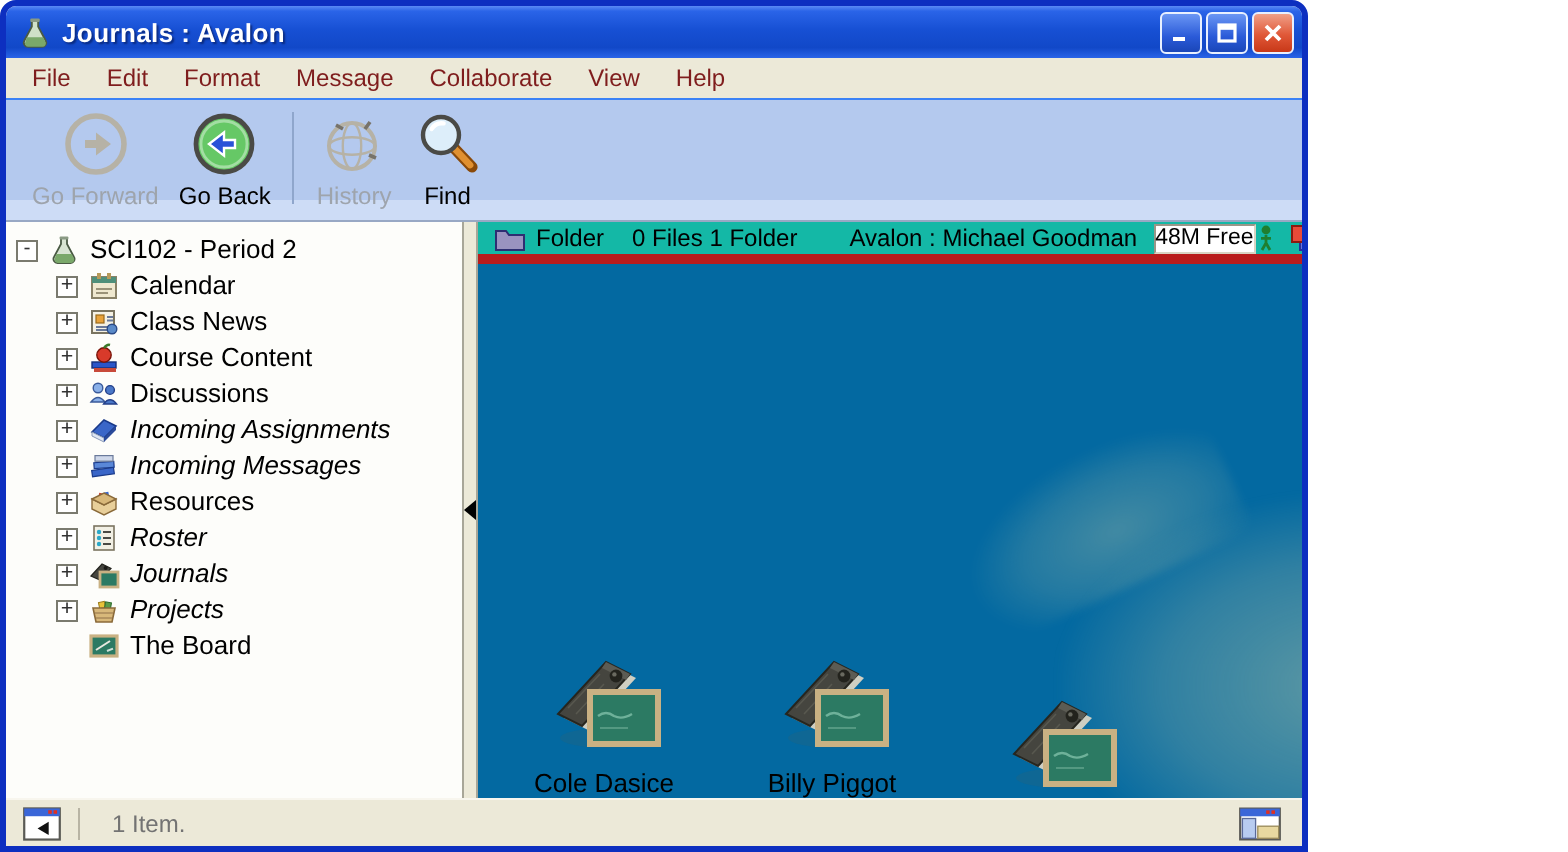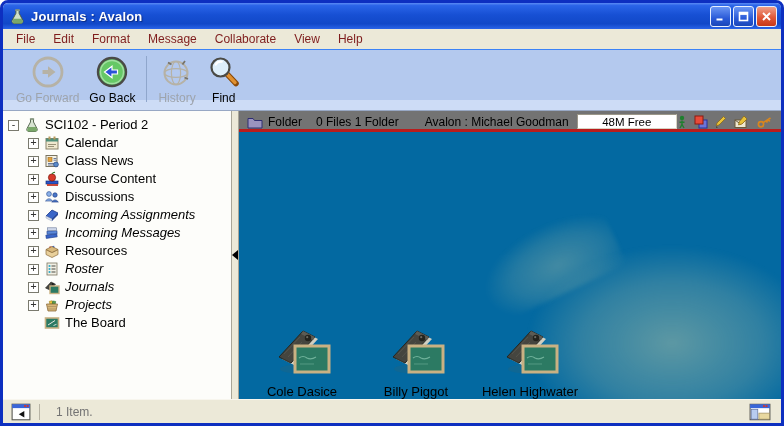--- a/index.html
+++ b/index.html
@@ -2,21 +2,21 @@
 <html><head>
 <meta charset="utf-8">
 <style>
   * { box-sizing: border-box; margin: 0; padding: 0; }
   html,body { width:784px; height:426px; }
   body {
     font-family: "Liberation Sans", sans-serif;
     background:#fff;
   }
   .window {
-    width:784px; height:426px;
+    width:654px; height:426px;
     border:3px solid #0d2fc0;
     border-radius:8px 8px 0 0;
     overflow:hidden;
     display:flex; flex-direction:column;
     background:#ece9d8;
   }
   
   .titlebar {
     height:26px; flex:0 0 26px;
     background:linear-gradient(180deg,#5a8af4 0%,#2a64e8 10%,#1750d4 45%,#1148c8 80%,#2a64e8 100%);
@@ -80,23 +80,23 @@
     border-left:1px solid #a8a698; border-right:1px solid #a8a698;
     display:flex; align-items:center; justify-content:center;
   }
   .splitter-arrow {
     width:0; height:0;
     border-top:5px solid transparent; border-bottom:5px solid transparent;
     border-right:6px solid #000;
   }
   .rightpane { flex:1 1 auto; display:flex; flex-direction:column; min-width:0; }
   .pathbar {
-    height:21px; flex:0 0 21px; background:#737373;
-    border-bottom:3px solid #b91c1c;
-    display:flex; align-items:flex-end; font-size:12px; color:#000;
+    height:21px; flex:0 0 21px; background:#14b8a6;
+    border-bottom:5px solid #b91c1c;
+    display:flex; align-items:center; font-size:12px; color:#000;
     padding:0 8px 0 8px; white-space:nowrap;
   }
   .pb-folder-icon { width:16px; height:13px; display:inline-flex; margin-right:5px; }
   .pb-label { margin-right:14px; }
   .pb-counts { margin-right:26px; }
   .pb-account { margin-right:8px; }
   .freebox {
     width:124px; height:15px; background:#fff;
     border:1px solid #9a9688; border-right-color:#d8d4c4; border-bottom-color:#d8d4c4;
     font-size:11.5px; display:inline-flex; align-items:center; justify-content:center;
@@ -473,21 +473,20 @@
                 <polygon points="9,36 33,10 45,16 21,42" fill="#45453f" stroke="#26261f" stroke-width="1"></polygon>
                 <polygon points="33,10 45,16 43,19 31,13" fill="#5c5c54"></polygon>
                 <path d="M14 33 l16 -17 M18 36 l14 -15" stroke="#58584f" stroke-width="0.8"></path>
                 <circle cx="38" cy="17" r="3.2" fill="#23231d"></circle>
                 <circle cx="37.2" cy="16.2" r="1.1" fill="#6a6a60"></circle>
                 <rect x="25" y="25" width="34" height="26" fill="#2c7a63" stroke="#c9b183" stroke-width="3"></rect>
                 <path d="M29 37 q4 -3 8 0 q4 2 9 -1" stroke="#7fbfa8" stroke-width="1.2" fill="none" opacity="0.8"></path>
                 <path d="M30 43 h14" stroke="#6fae98" stroke-width="1" opacity="0.6"></path>
               </svg>
           </span>
-          <span class="jlabel">Helen Highwater</span>
         </div>
       </div>
     </div>
   </div>
 
   <div class="statusbar">
     <span class="sb-icon">
       <svg viewBox="0 0 18 16" width="20" height="18">
           <rect x="1" y="1" width="16" height="14" fill="#fff" stroke="#5a5a55"></rect>
           <rect x="1" y="1" width="16" height="3.5" fill="#3a66d8"></rect>

